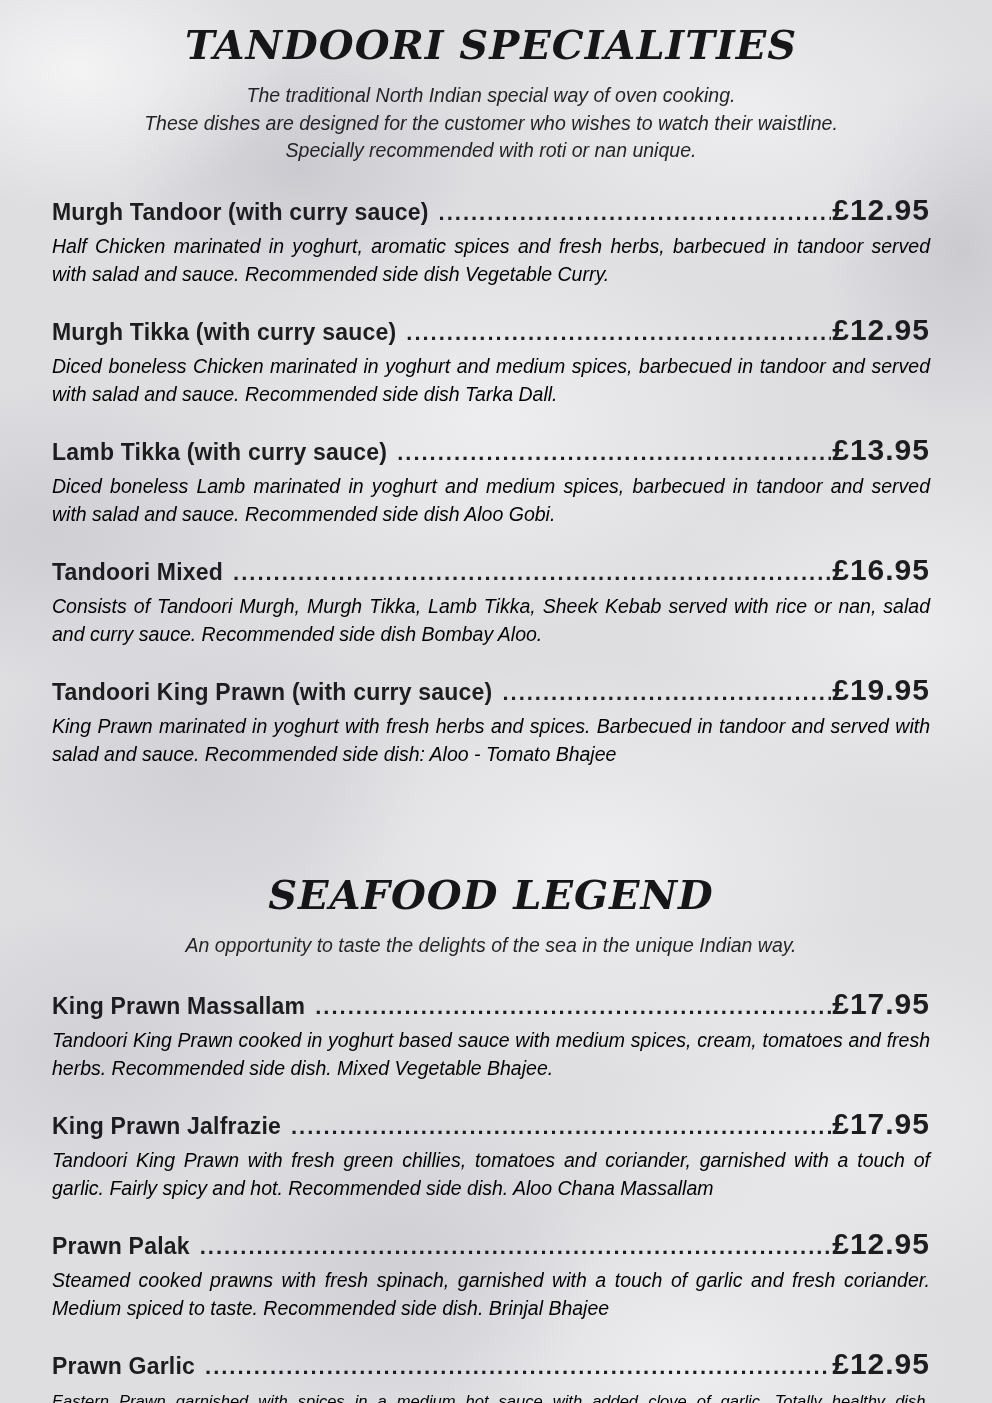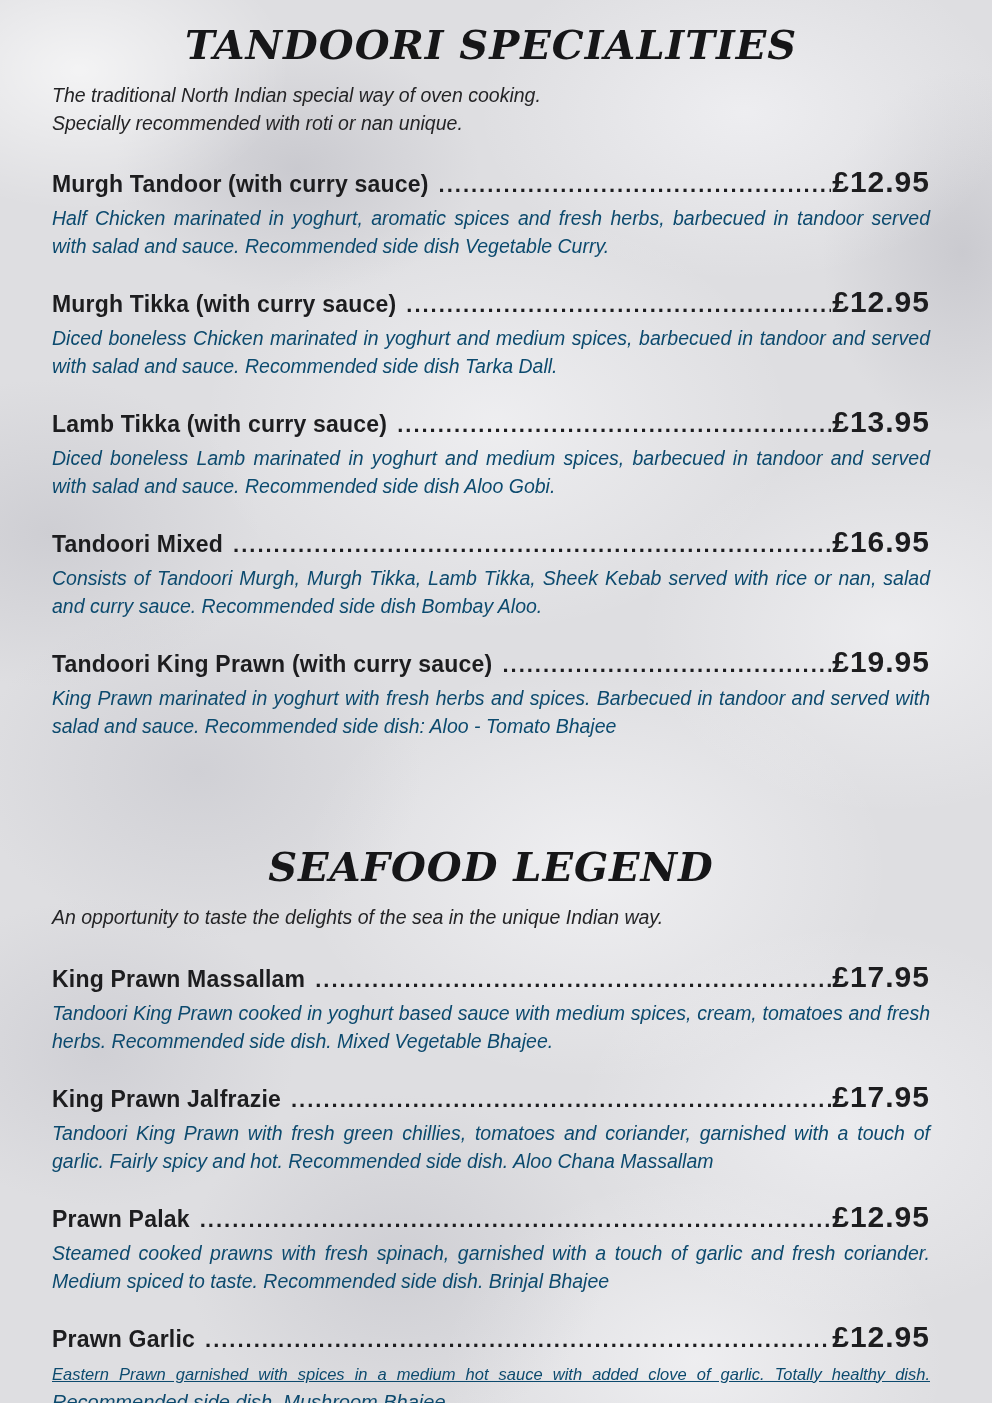--- a/index.html
+++ b/index.html
@@ -33,21 +33,21 @@
     text-align: center;
     font-family: "DejaVu Serif", serif;
     font-style: italic;
     font-weight: 700;
     font-size: 40px;
     line-height: 1.15;
     letter-spacing: 1px;
     color: #161618;
   }
   .section-seafood .section-title { margin-top: 104px; }
-  .section-intro { margin: 0 0 30px 0; }
+  .section-intro { text-align: center; margin: 0 0 30px 0; }
   .section-intro p {
     margin: 0;
     font-style: italic;
     font-size: 19.5px;
     line-height: 27.5px;
     color: #242426;
   }
   .menu-item { margin-bottom: 27px; }
   .item-row {
     display: flex;
@@ -77,34 +77,35 @@
     font-size: 30px;
     white-space: nowrap;
     letter-spacing: 1px;
   }
   .item-desc {
     margin: 0;
     font-style: italic;
     font-size: 19.5px;
     line-height: 28px;
     text-align: justify;
-    color: #0c4a6e;
+    color: #000000;
   }
   .desc-small { font-size: 16.5px; text-decoration: underline; }
   .desc-tail { font-size: 20px; }
 </style>
 </head>
 <body>
 
 <main class="page">
 
   <section class="menu-section section-tandoori">
     <h1 class="section-title">TANDOORI SPECIALITIES</h1>
     <div class="section-intro">
       <p>The traditional North Indian special way of oven cooking.</p>
+      <p>These dishes are designed for the customer who wishes to watch their waistline.</p>
       <p>Specially recommended with roti or nan unique.</p>
     </div>
 
     <div class="menu-item">
       <div class="item-row">
         <span class="item-name">Murgh Tandoor (with curry sauce)</span>
         <span class="leader">........................................................................................................................................................................................................</span>
         <span class="item-price">£12.95</span>
       </div>
       <p class="item-desc">Half Chicken marinated in yoghurt, aromatic spices and fresh herbs, barbecued in tandoor served with salad and sauce. Recommended side dish Vegetable Curry.</p>

